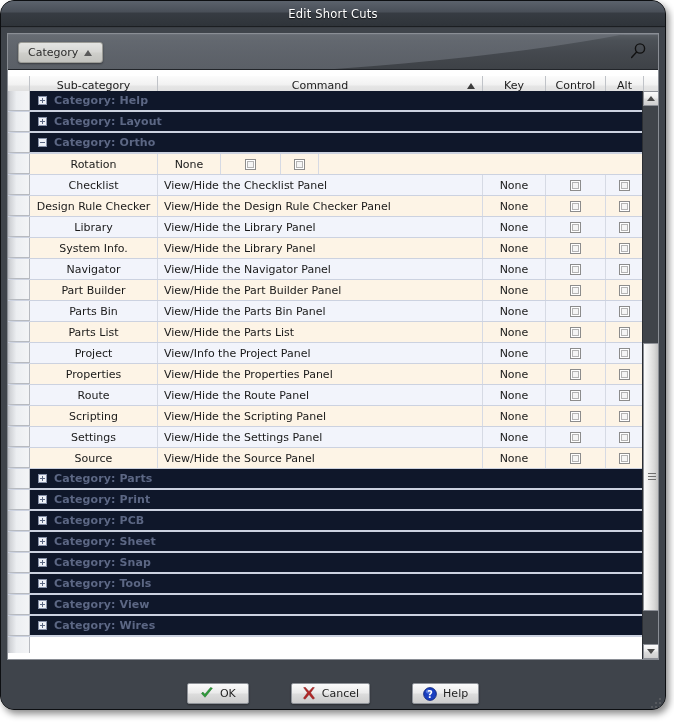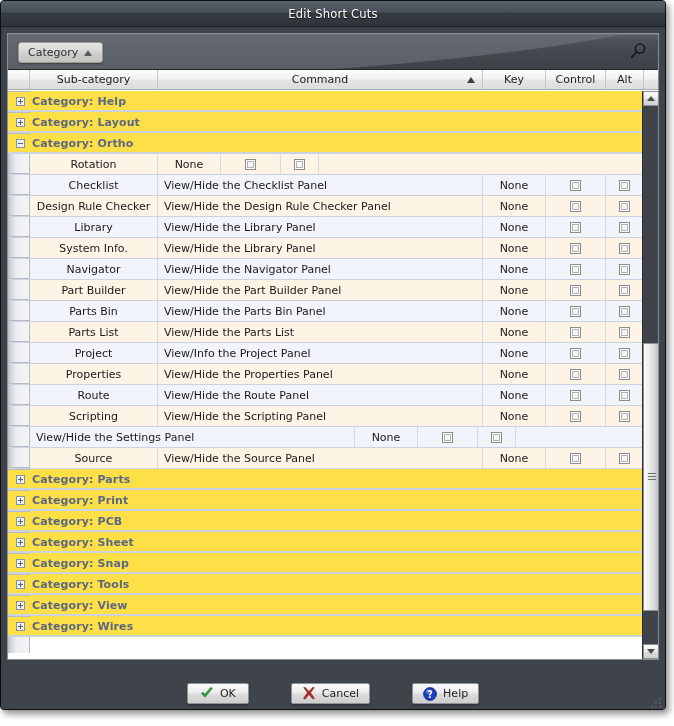--- a/index.html
+++ b/index.html
@@ -8,21 +8,21 @@
     font-family:"DejaVu Sans","Liberation Sans",sans-serif;
     font-size:11px;color:#1a1a1a;
     background:#ffffff;
   }
 
   
   .window{
     position:absolute;left:0;top:0;width:666px;height:710px;
     background:#3b3f45;
     border:1px solid #0d0f12;
-    border-radius:4px;
+    border-radius:14px;
     box-shadow:3px 4px 7px rgba(0,0,0,.45);
     box-sizing:border-box;
     overflow:hidden;
   }
 
   
   .titlebar{
     height:26px;width:100%;
     background:linear-gradient(to bottom,#5b626c 0%,#4a5059 42%,#363b42 50%,#2f343a 100%);
     border-bottom:1px solid #1b1e22;
@@ -91,21 +91,21 @@
     position:absolute;right:9px;top:7px;
     width:22px;height:22px;
   }
 
   
   .colheader{
     display:flex;height:20px;width:100%;
     background:linear-gradient(to bottom,#fcfcfc 0%,#f1f1f1 48%,#e6e6e6 52%,#dcdcdc 100%);
     border-bottom:1px solid #a7abb2;
     box-sizing:border-box;
-    font-size:11px;color:#1b1b1b;
+    font-size:11px;color:#1b1b1b;margin-top:6px;
   }
   .ch{
     display:flex;align-items:center;justify-content:center;
     border-right:1px solid #c0c3c8;
     box-sizing:border-box;
     position:relative;
     height:100%;
   }
   .ch:last-child{border-right:none;}
   .ch-gutter{width:22px;}
@@ -149,22 +149,21 @@
   .gutter{
     width:22px;flex:none;
     background:linear-gradient(to right,#b9bcc2 0%,#d2d4d8 12%,#eceef1 40%,#f3f4f6 100%);
     border-right:1px solid #b7bac0;
     border-bottom:1px solid #b7bac0;
     box-sizing:border-box;
   }
 
   
   .grouprow{
-    background:#fde047;
-    flex-direction:column;
+    background:#0f172a;
   }
   .grouprow .gcontent{
     flex:1;display:flex;align-items:center;
     padding-left:8px;gap:7px;
     border-bottom:1px solid #ccd2e0;
     box-sizing:border-box;
   }
   .expander{
     width:9px;height:9px;flex:none;
     border:1px solid #8791a8;
@@ -533,20 +532,21 @@
               <div class="cell c-ctl">
                 <span class="chk"></span>
               </div>
               <div class="cell c-alt">
                 <span class="chk"></span>
               </div>
               <div class="cell c-pad"></div>
             </div>
             <div class="row datarow row-even">
               <div class="gutter"></div>
+              <div class="cell c-sub">Settings</div>
               <div class="cell c-cmd">View/Hide the Settings Panel</div>
               <div class="cell c-key">None</div>
               <div class="cell c-ctl">
                 <span class="chk"></span>
               </div>
               <div class="cell c-alt">
                 <span class="chk"></span>
               </div>
               <div class="cell c-pad"></div>
             </div>

